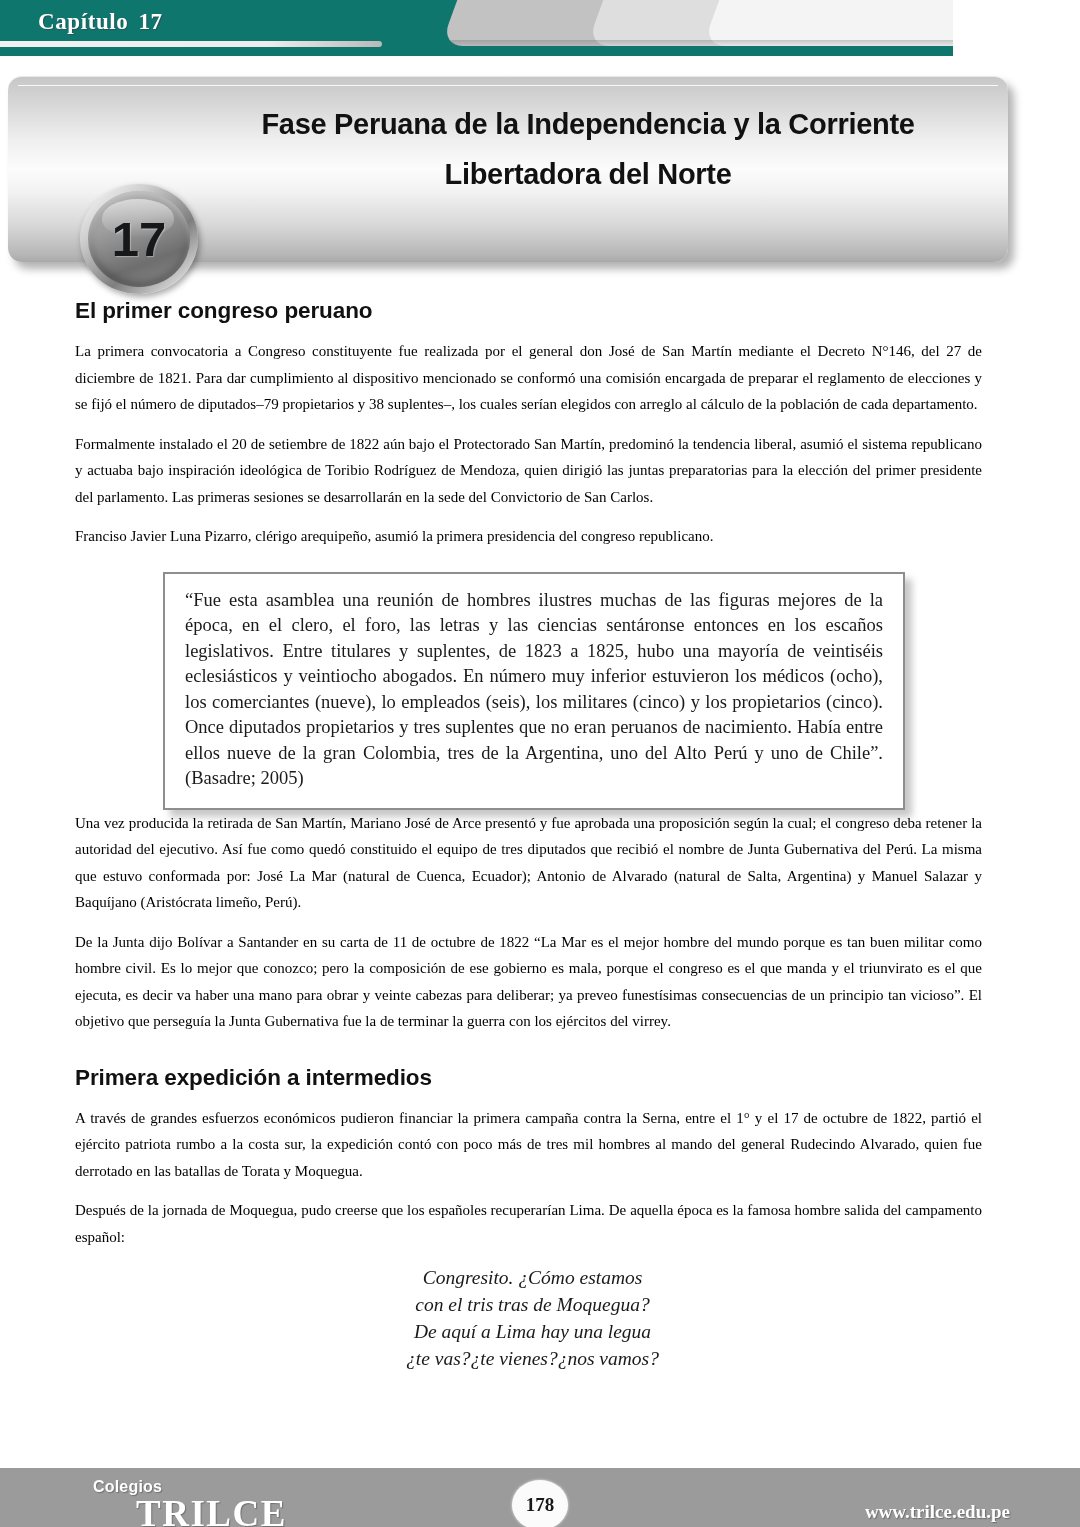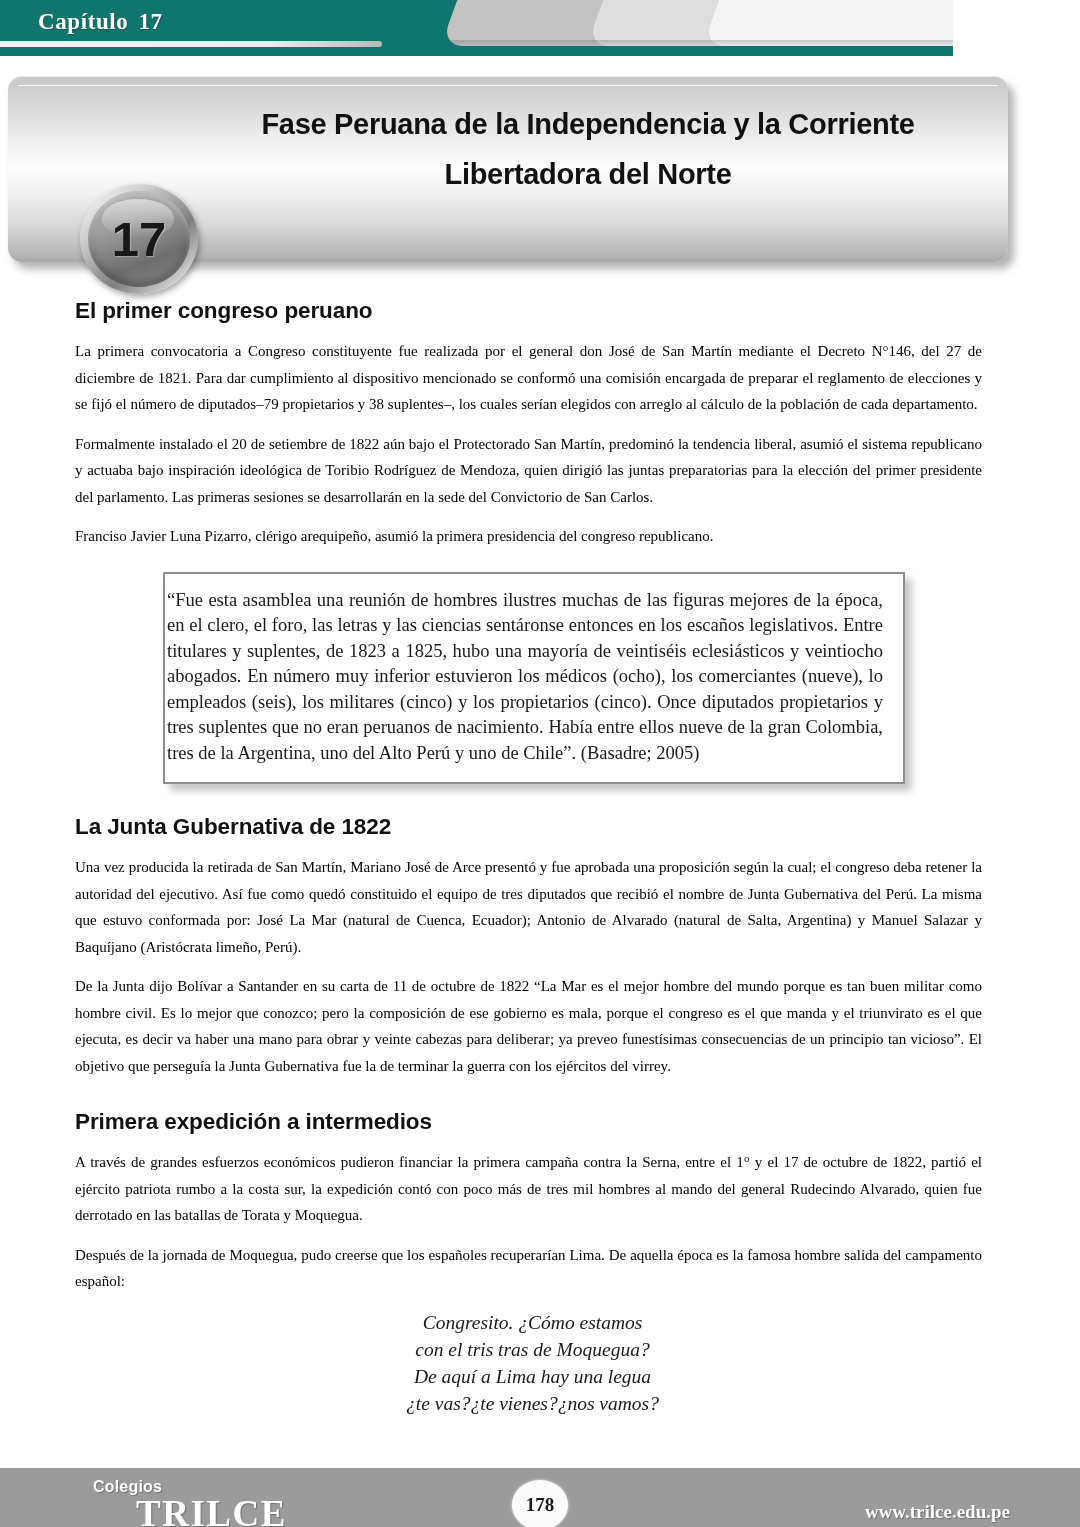--- a/index.html
+++ b/index.html
@@ -203,21 +203,21 @@
   
   .quote-box-wrap {
     position: relative;
     margin: 22px 0 0 88px;
     width: 742px;
   }
   .quote-box {
     position: relative;
     border: 2px solid #8e8e8e;
     background: #ffffff;
-    padding: 14px 20px 16px 2px;
+    padding: 14px 20px 16px 20px;
     box-shadow: 7px 7px 7px rgba(0,0,0,0.22);
     z-index: 2;
   }
   .quote-box p {
     margin: 0;
     font-family: "Liberation Serif", serif;
     font-size: 18.5px;
     line-height: 25.5px;
     text-align: justify;
     color: #1a1a1a;
@@ -332,21 +332,20 @@
   <p class="body-par">La primera convocatoria a Congreso constituyente fue realizada por el general don José de San Martín mediante el Decreto N°146, del 27 de diciembre de 1821. Para dar cumplimiento al dispositivo mencionado se conformó una comisión encargada de preparar el reglamento de elecciones y se fijó el número de diputados–79 propietarios y 38 suplentes–, los cuales serían elegidos con arreglo al cálculo de la población de cada departamento.</p>
   <p class="body-par">Formalmente instalado el 20 de setiembre de 1822 aún bajo el Protectorado San Martín, predominó la tendencia liberal, asumió el sistema republicano y actuaba bajo inspiración ideológica de Toribio Rodríguez de Mendoza, quien dirigió las juntas preparatorias para la elección del primer presidente del parlamento. Las primeras sesiones se desarrollarán en la sede del Convictorio de San Carlos.</p>
   <p class="body-par">Franciso Javier Luna Pizarro, clérigo arequipeño, asumió la primera presidencia del congreso republicano.</p>
 
   <div class="quote-box-wrap">
     <div class="quote-box">
       <p>“Fue esta asamblea una reunión de hombres ilustres muchas de las figuras mejores de la época, en el clero, el foro, las letras y las ciencias sentáronse entonces en los escaños legislativos. Entre titulares y suplentes, de 1823 a 1825, hubo una mayoría de veintiséis eclesiásticos y veintiocho abogados. En número muy inferior estuvieron los médicos (ocho), los comerciantes (nueve), lo empleados (seis), los militares (cinco) y los propietarios (cinco). Once diputados propietarios y tres suplentes que no eran peruanos de nacimiento. Había entre ellos nueve de la gran Colombia, tres de la Argentina, uno del Alto Perú y uno de Chile”. (Basadre; 2005)</p>
     </div>
   </div>
 
-  <h2 class="section-heading spaced">La Junta Gubernativa de 1822</h2>
   <p class="body-par">Una vez producida la retirada de San Martín, Mariano José de Arce presentó y fue aprobada una proposición según la cual; el congreso deba retener la autoridad del ejecutivo. Así fue como quedó constituido el equipo de tres diputados que recibió el nombre de Junta Gubernativa del Perú. La misma que estuvo conformada por: José La Mar (natural de Cuenca, Ecuador); Antonio de Alvarado (natural de Salta, Argentina) y Manuel Salazar y Baquíjano (Aristócrata limeño, Perú).</p>
   <p class="body-par">De la Junta dijo Bolívar a Santander en su carta de 11 de octubre de 1822 “La Mar es el mejor hombre del mundo porque es tan buen militar como hombre civil. Es lo mejor que conozco; pero la composición de ese gobierno es mala, porque el congreso es el que manda y el triunvirato es el que ejecuta, es decir va haber una mano para obrar y veinte cabezas para deliberar; ya preveo funestísimas consecuencias de un principio tan vicioso”. El objetivo que perseguía la Junta Gubernativa fue la de terminar la guerra con los ejércitos del virrey.</p>
 
   <h2 class="section-heading spaced">Primera expedición a intermedios</h2>
   <p class="body-par">A través de grandes esfuerzos económicos pudieron financiar la primera campaña contra la Serna, entre el 1° y el 17 de octubre de 1822, partió el ejército patriota rumbo a la costa sur, la expedición contó con poco más de tres mil hombres al mando del general Rudecindo Alvarado, quien fue derrotado en las batallas de Torata y Moquegua.</p>
   <p class="body-par">Después de la jornada de Moquegua, pudo creerse que los españoles recuperarían Lima. De aquella época es la famosa hombre salida del campamento español:</p>
 
   <div class="verse">
     <div>Congresito. ¿Cómo estamos</div>
     <div>con el tris tras de Moquegua?</div>

